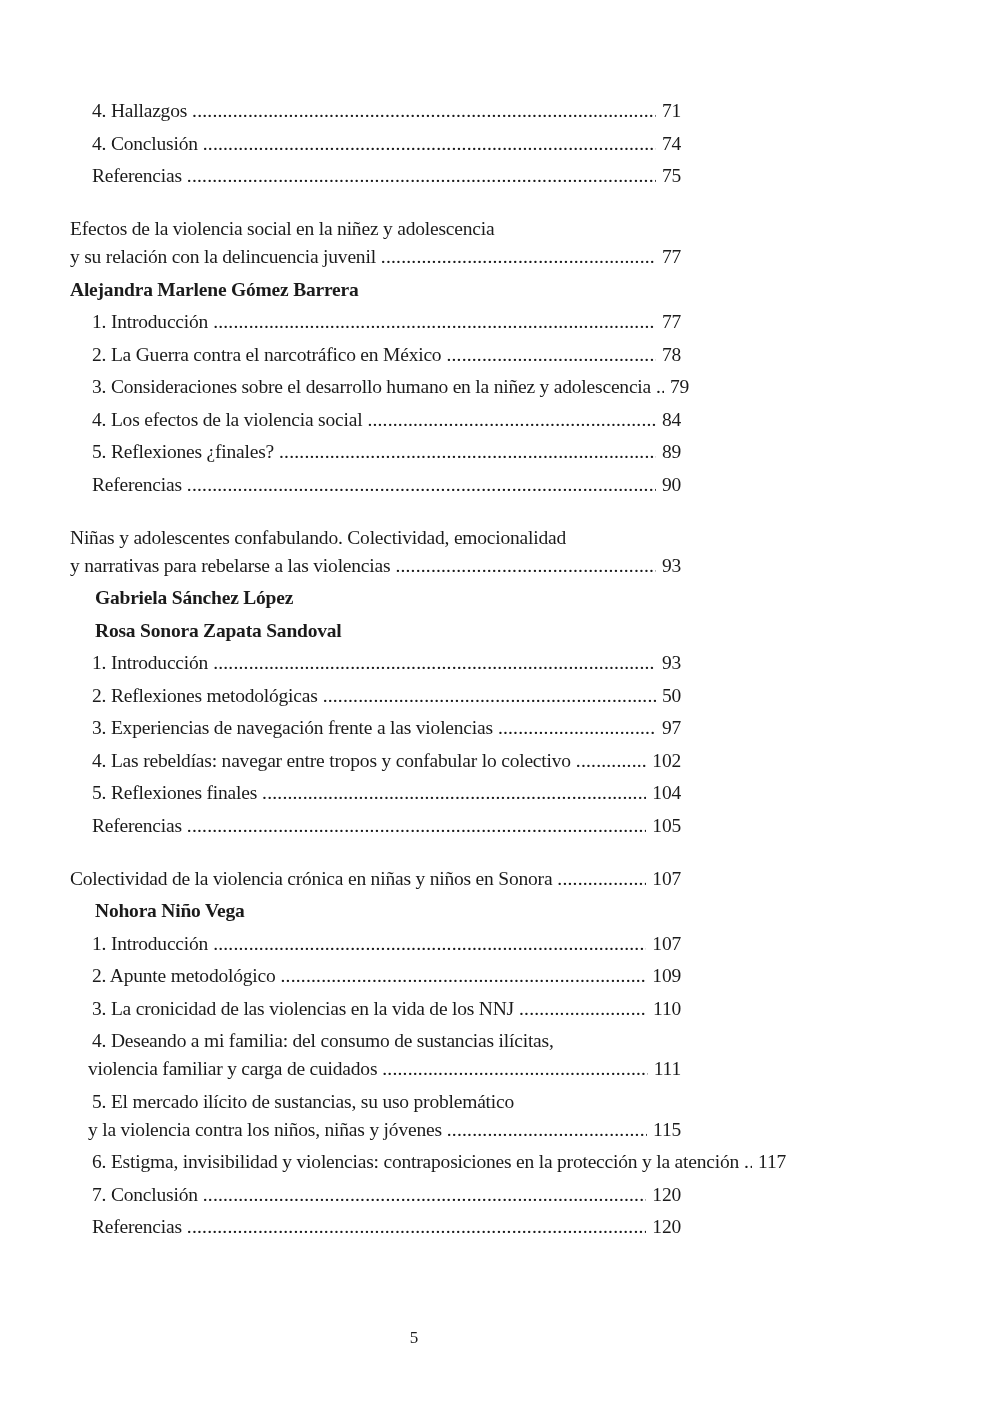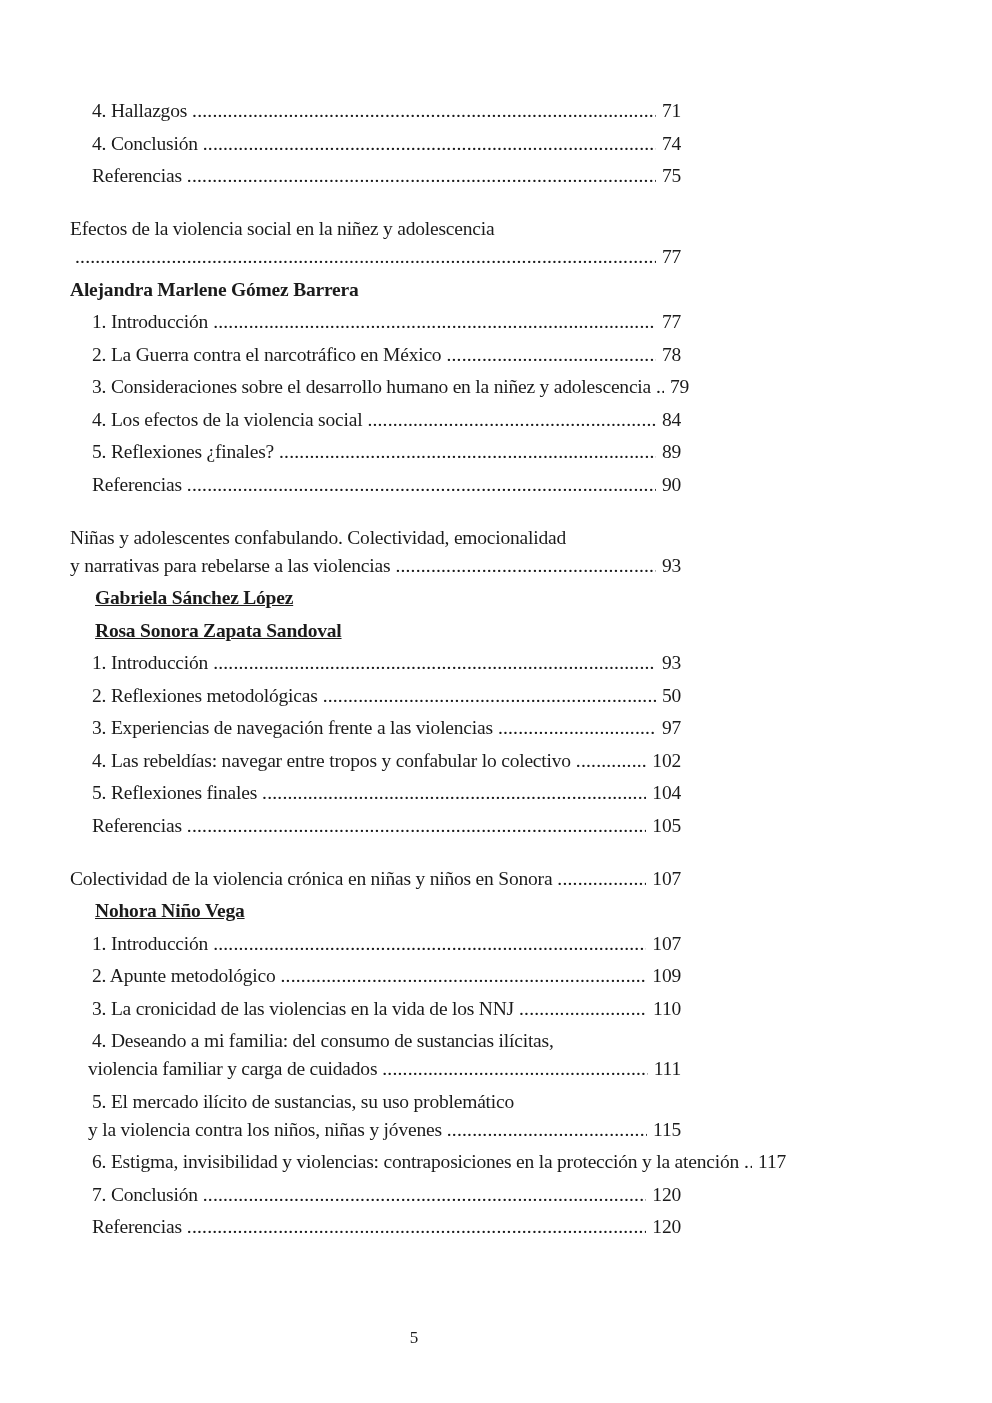--- a/index.html
+++ b/index.html
@@ -22,21 +22,21 @@
     line-height: 28px;
     letter-spacing: -0.2px;
   }
   .row { display: flex; margin-top: 4.5px; }
   .row:first-child { margin-top: 0; }
   .row.gap { margin-top: 25px; }
   .row.cont { margin-top: 0; }
   .row.item { padding-left: 22px; }
   .row.item.cont { padding-left: 18px; }
   .row.author { font-weight: 700; }
-  .row.author.ind { padding-left: 25px; text-decoration: underline; }
+  .row.author.ind { padding-left: 25px; }
   .label { flex: 0 1 auto; white-space: nowrap; }
   .leader {
     flex: 1 1 auto;
     min-width: 8px;
     overflow: hidden;
     white-space: nowrap;
     margin-left: 5px;
     letter-spacing: 0.2px;
   }
   .pagenum { flex: 0 0 auto; margin-left: 6px; }
@@ -65,20 +65,21 @@
       </div>
       <div class="row item">
         <span class="label">Referencias</span>
         <span class="leader">............................................................................................................................................................................................................................................................................................................</span>
         <span class="pagenum">75</span>
       </div>
       <div class="row title gap">
         <span class="label">Efectos de la violencia social en la niñez y adolescencia</span>
       </div>
       <div class="row title cont">
+        <span class="label">y su relación con la delincuencia juvenil</span>
         <span class="leader">............................................................................................................................................................................................................................................................................................................</span>
         <span class="pagenum">77</span>
       </div>
       <div class="row author">
         <span class="label">Alejandra Marlene Gómez Barrera</span>
       </div>
       <div class="row item">
         <span class="label">1. Introducción</span>
         <span class="leader">............................................................................................................................................................................................................................................................................................................</span>
         <span class="pagenum">77</span>

